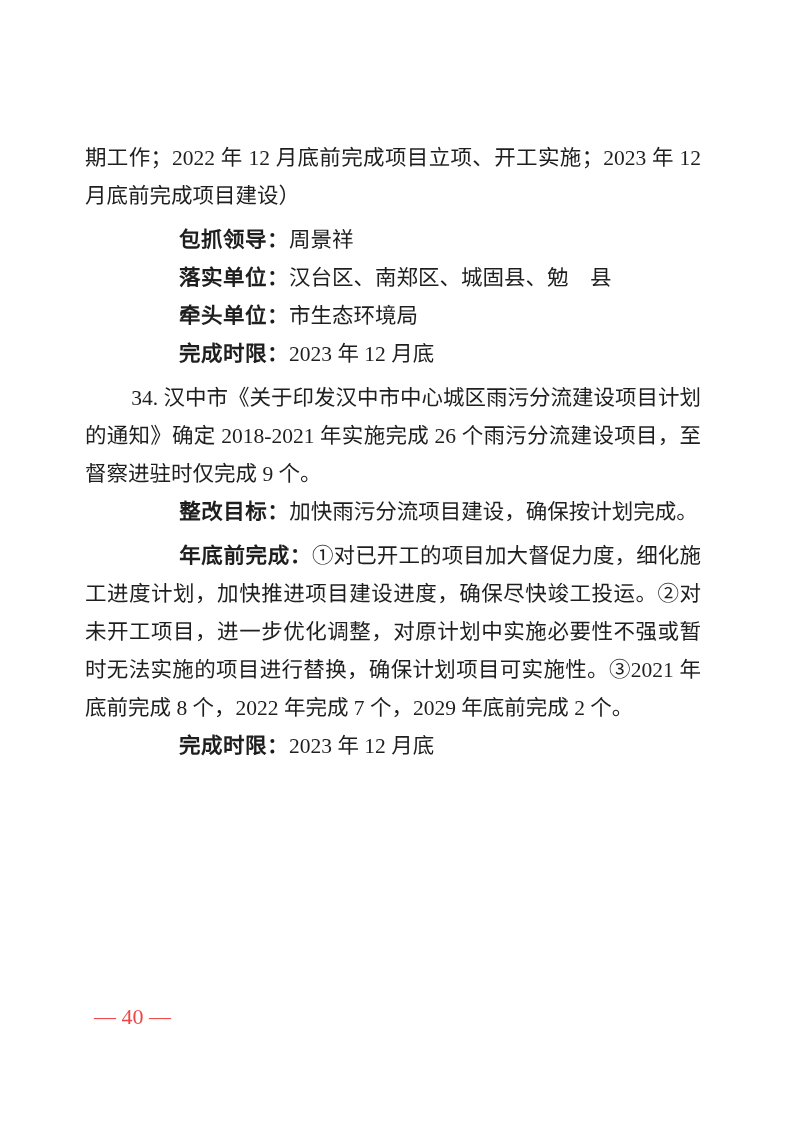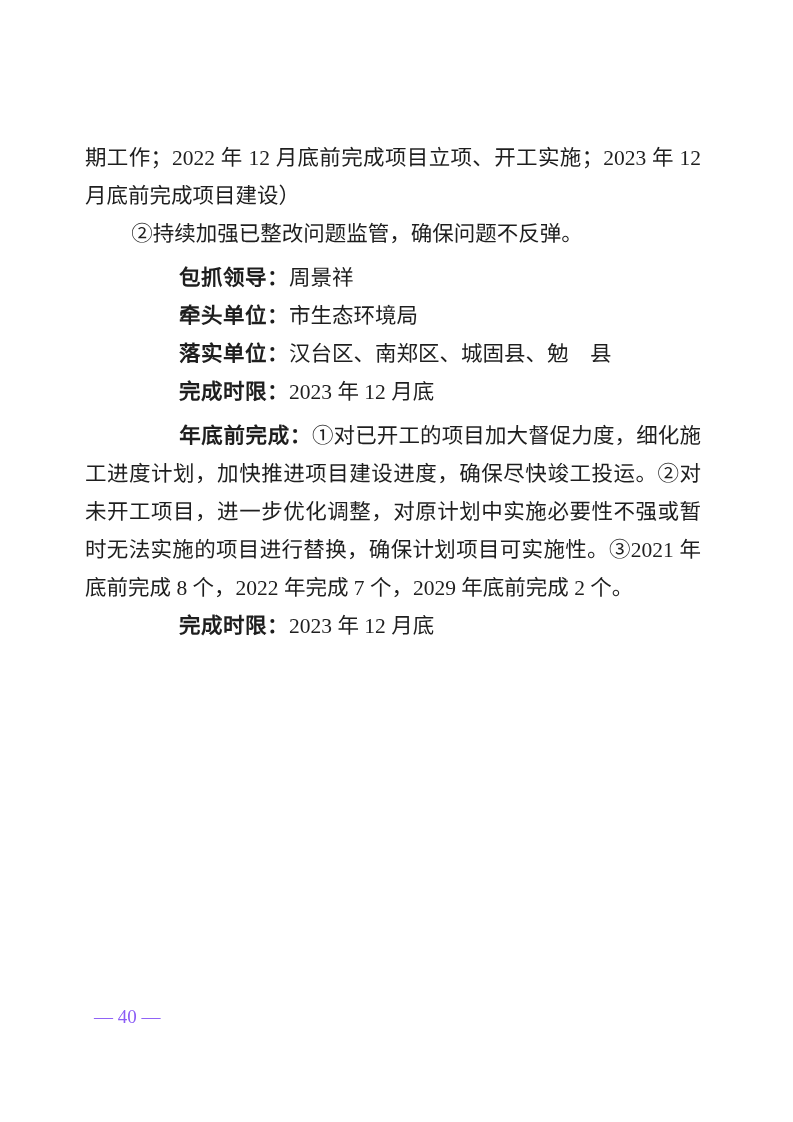--- a/index.html
+++ b/index.html
@@ -33,44 +33,45 @@
   }
   .label {
     font-family: "Liberation Sans", "DejaVu Sans", sans-serif;
     font-weight: 700;
     letter-spacing: 0.5px;
     margin-left: 48px;
   }
   .footer {
     position: absolute;
     left: 94px; top: 1004px;
-    font-size: 19px;
+    font-size: 22px;
     line-height: 26px;
-    color: #8b5cf6;
+    color: #ef4444;
   }
 </style>
 </head>
 <body>
 
 <div class="page">
   <div class="content">
 
     <p class="para">期工作；2022 年 12 月底前完成项目立项、开工实施；2023 年 12 月底前完成项目建设）</p>
 
-    <p class="para indent">②持续加强已整改问题监管，确保问题不反弹。</p>
 
     <div class="field mt"><span class="label">包抓领导：</span><span class="value">周景祥</span></div>
 
+    <div class="field"><span class="label">落实单位：</span><span class="value">汉台区、南郑区、城固县、勉　县</span></div>
+
     <div class="field"><span class="label">牵头单位：</span><span class="value">市生态环境局</span></div>
-
-    <div class="field"><span class="label">落实单位：</span><span class="value">汉台区、南郑区、城固县、勉　县</span></div>
 
     <div class="field"><span class="label">完成时限：</span><span class="value">2023 年 12 月底</span></div>
 
+    <p class="para indent mt">34. 汉中市《关于印发汉中市中心城区雨污分流建设项目计划的通知》确定 2018-2021 年实施完成 26 个雨污分流建设项目，至督察进驻时仅完成 9 个。</p>
 
+    <p class="para indent"><span class="label">整改目标：</span><span>加快雨污分流项目建设，确保按计划完成。</span></p>
 
     <p class="para indent mt"><span class="label">年底前完成：</span><span>①对已开工的项目加大督促力度，细化施工进度计划，加快推进项目建设进度，确保尽快竣工投运。②对未开工项目，进一步优化调整，对原计划中实施必要性不强或暂时无法实施的项目进行替换，确保计划项目可实施性。③2021 年底前完成 8 个，2022 年完成 7 个，2029 年底前完成 2 个。</span></p>
 
 
 
 
     <div class="field"><span class="label">完成时限：</span><span class="value">2023 年 12 月底</span></div>
 
   </div>
 

